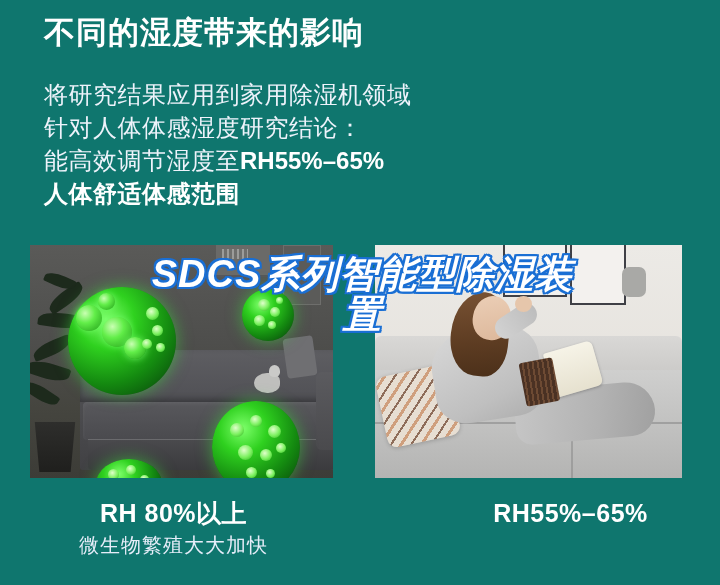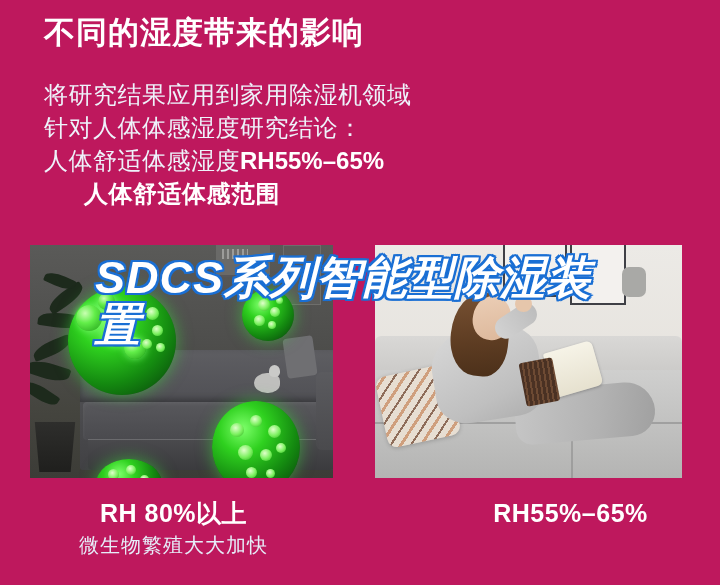--- a/index.html
+++ b/index.html
@@ -9,21 +9,21 @@
   body {
     width: 720px;
     height: 585px;
     overflow: hidden;
     font-family: "Liberation Sans", "DejaVu Sans", sans-serif;
   }
   #poster {
     position: relative;
     width: 720px;
     height: 585px;
-    background: #be185d;
+    background: #0f766e;
     overflow: hidden;
   }
 
   
   .headline {
     position: absolute;
     left: 44px;
     top: 14px;
     font-size: 31px;
     font-weight: bold;
@@ -46,21 +46,20 @@
     letter-spacing: 0.5px;
   }
   .body-line .em {
     font-weight: bold;
     color: #ffffff;
     letter-spacing: 0;
   }
   .body-line.strong {
     font-weight: bold;
     color: #ffffff;
-    margin-left: 40px;
   }
 
   
   .photos {
     position: absolute;
     left: 0;
     top: 245px;
     width: 720px;
     height: 233px;
   }
@@ -331,22 +330,22 @@
     border-radius: 3px;
     transform: rotate(5deg);
   }
 
   
   .watermark {
     position: absolute;
     left: 95px;
     top: 255px;
     width: 535px;
-    text-align: left;
-    font-size: 45px;
+    text-align: center;
+    font-size: 38px;
     font-weight: bold;
     font-style: italic;
     line-height: 1.04;
     color: #ffffff;
     letter-spacing: 1px;
     -webkit-text-stroke: 3px #1a6fd4;
     paint-order: stroke fill;
     text-shadow:
        2px 0 0 #1a6fd4, -2px 0 0 #1a6fd4,
        0 2px 0 #1a6fd4, 0 -2px 0 #1a6fd4,
@@ -388,21 +387,21 @@
 </head>
 <body>
 
 <div id="poster">
 
   <div class="headline">不同的湿度带来的影响</div>
 
   <div class="body-block">
     <div class="body-line">将研究结果应用到家用除湿机领域</div>
     <div class="body-line">针对人体体感湿度研究结论：</div>
-    <div class="body-line"><span>人体舒适体感湿度</span><span class="em">RH55%–65%</span></div>
+    <div class="body-line"><span>能高效调节湿度至</span><span class="em">RH55%–65%</span></div>
     <div class="body-line strong">人体舒适体感范围</div>
   </div>
 
   <div class="photos">
 
     <div class="photo left">
       <div class="room-dark">
         <div class="wall-shelf"></div>
         <div class="wall-frame"></div>
 

